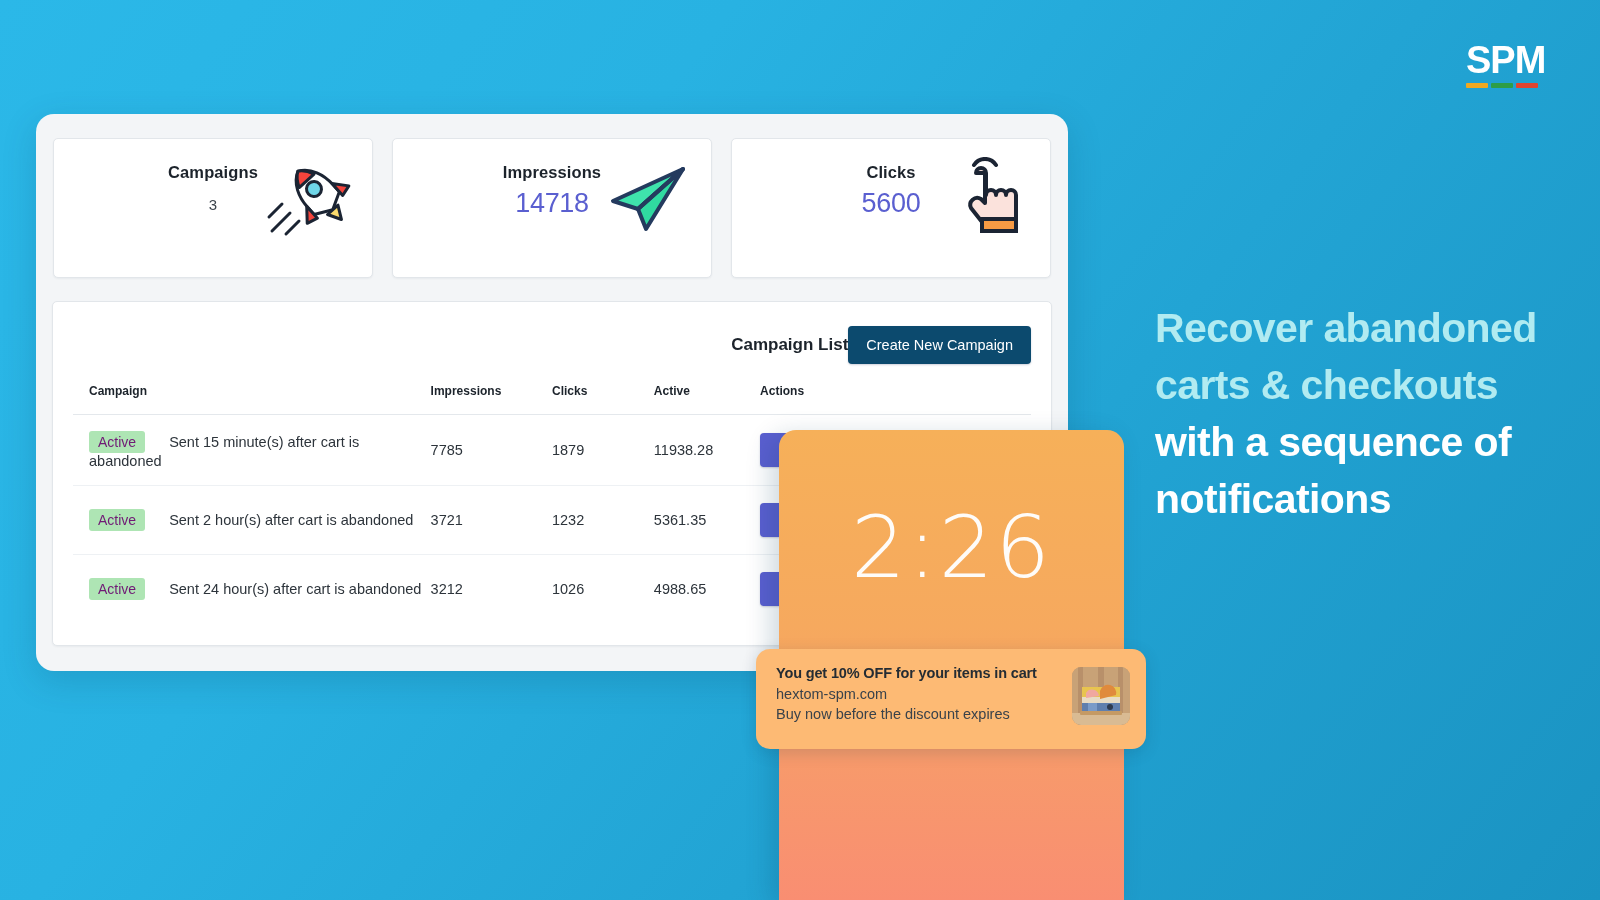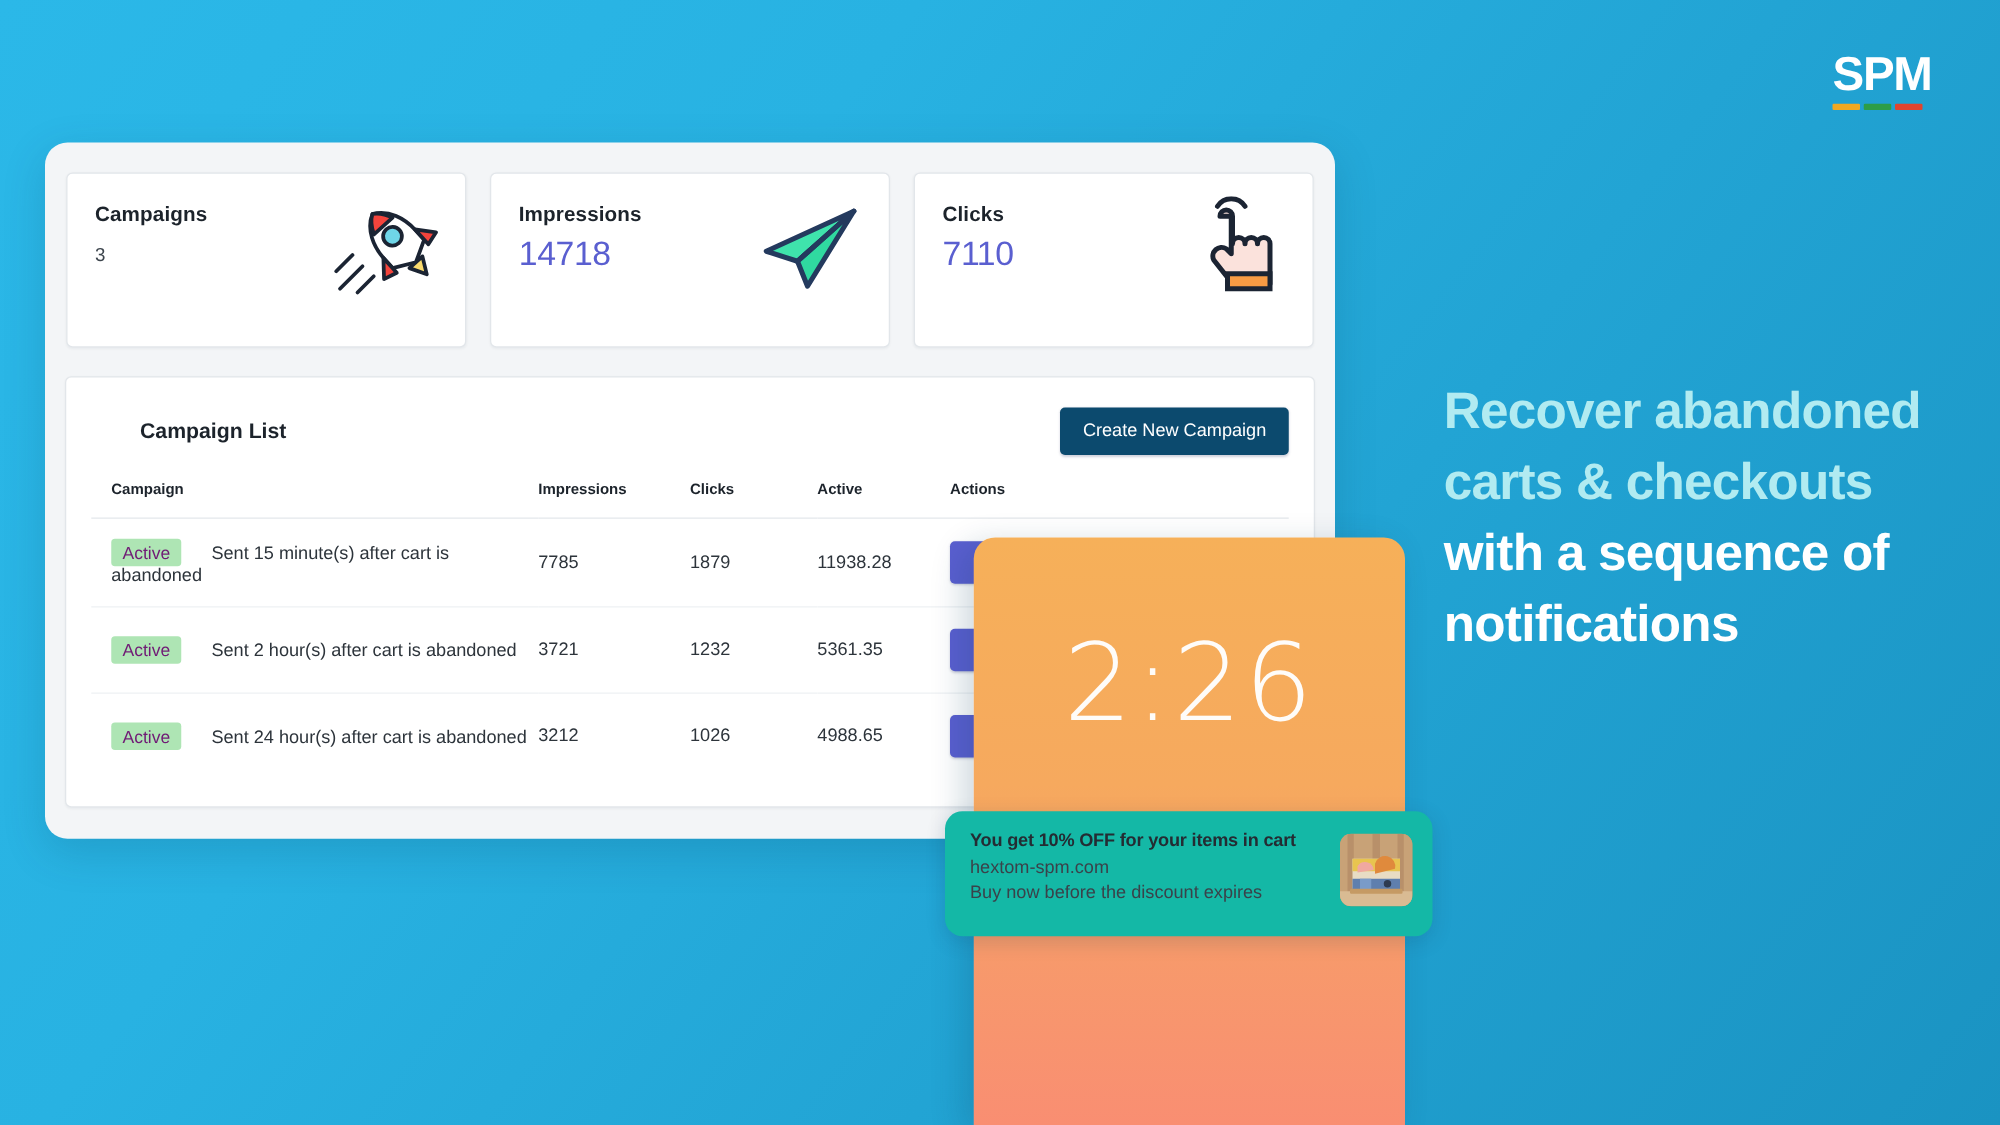--- a/index.html
+++ b/index.html
@@ -68,20 +68,21 @@
   }
   .stat-card {
     position: relative;
     flex: 1;
     height: 140px;
     background: #ffffff;
     border: 1px solid #e2e6ea;
     border-radius: 5px;
     padding: 24px 22px 0 22px;
     box-shadow: 0 1px 2px rgba(20,40,60,0.05);
+    text-align: center;
   }
   .stat-card::before {
     content: "";
     position: absolute;
     left: 4px; right: 4px; top: -5px;
     height: 6px;
     background: #ccd5dd;
     border-radius: 4px 4px 0 0;
     z-index: -1;
   }
@@ -118,23 +119,22 @@
     background: #ffffff;
     border: 1px solid #e2e6ea;
     border-radius: 5px;
     height: 345px;
     padding: 22px 20px 0 20px;
     box-shadow: 0 1px 2px rgba(20,40,60,0.05);
   }
   #campaign-header {
     display: flex;
     align-items: center;
-    justify-content: space-between;
+    justify-content: flex-end;
     height: 42px;
-    margin-left: 39px;
   }
   #campaign-list-title {
     font-size: 17px;
     font-weight: bold;
     color: #1c232b;
   }
   #create-campaign-button {
     background: #0c4a6e;
     color: #ffffff;
     border: none;
@@ -239,21 +239,21 @@
     opacity: 0.97;
   }
 
   
   #notification-toast {
     position: absolute;
     left: 756px;
     top: 649px;
     width: 390px;
     height: 100px;
-    background: #14b8a6;
+    background: #fdba74;
     border-radius: 14px;
     box-shadow: 0 4px 16px rgba(10,50,80,0.16);
     padding: 16px 16px 0 20px;
     display: flex;
     align-items: flex-start;
   }
   #toast-text { flex: 1; }
   #toast-title {
     font-size: 14.5px;
     font-weight: bold;
@@ -339,21 +339,21 @@
         <svg viewBox="0 0 86 80" width="86" height="80">
           <path d="M78 12 L8 44 L33 52 Z" fill="#3fe3ac" stroke="#243a5e" stroke-width="4" stroke-linejoin="round"></path>
           <path d="M78 12 L33 52 L41 72 Z" fill="#30d9a0" stroke="#243a5e" stroke-width="4" stroke-linejoin="round"></path>
           <path d="M78 12 L33 52" stroke="#243a5e" stroke-width="4" stroke-linecap="round"></path>
         </svg>
       </div>
     </div>
 
     <div class="stat-card">
       <div class="stat-title">Clicks</div>
-      <div class="stat-value accent">7110</div>
+      <div class="stat-value accent">5600</div>
       <div class="stat-icon">
         <svg viewBox="0 0 86 80" width="86" height="80">
           <path d="M30 8 a13 13 0 0 1 22 0" fill="none" stroke="#1b2433" stroke-width="4" stroke-linecap="round"></path>
           <path d="M35 16 L35 46 L31 42 a7 7 0 0 0 -10 9 L36 70 L66 70 L66 38
                    a5 5 0 0 0 -10 0 a5 5 0 0 0 -10 0 a5 5 0 0 0 -10 0 L36 16
                    a5 5 0 0 0 -10 0 Z" transform="translate(6,0)" fill="#fbe2dc" stroke="#1b2433" stroke-width="4" stroke-linejoin="round"></path>
           <rect x="38" y="62" width="34" height="12" fill="#f79b44" stroke="#1b2433" stroke-width="4"></rect>
         </svg>
       </div>
     </div>

